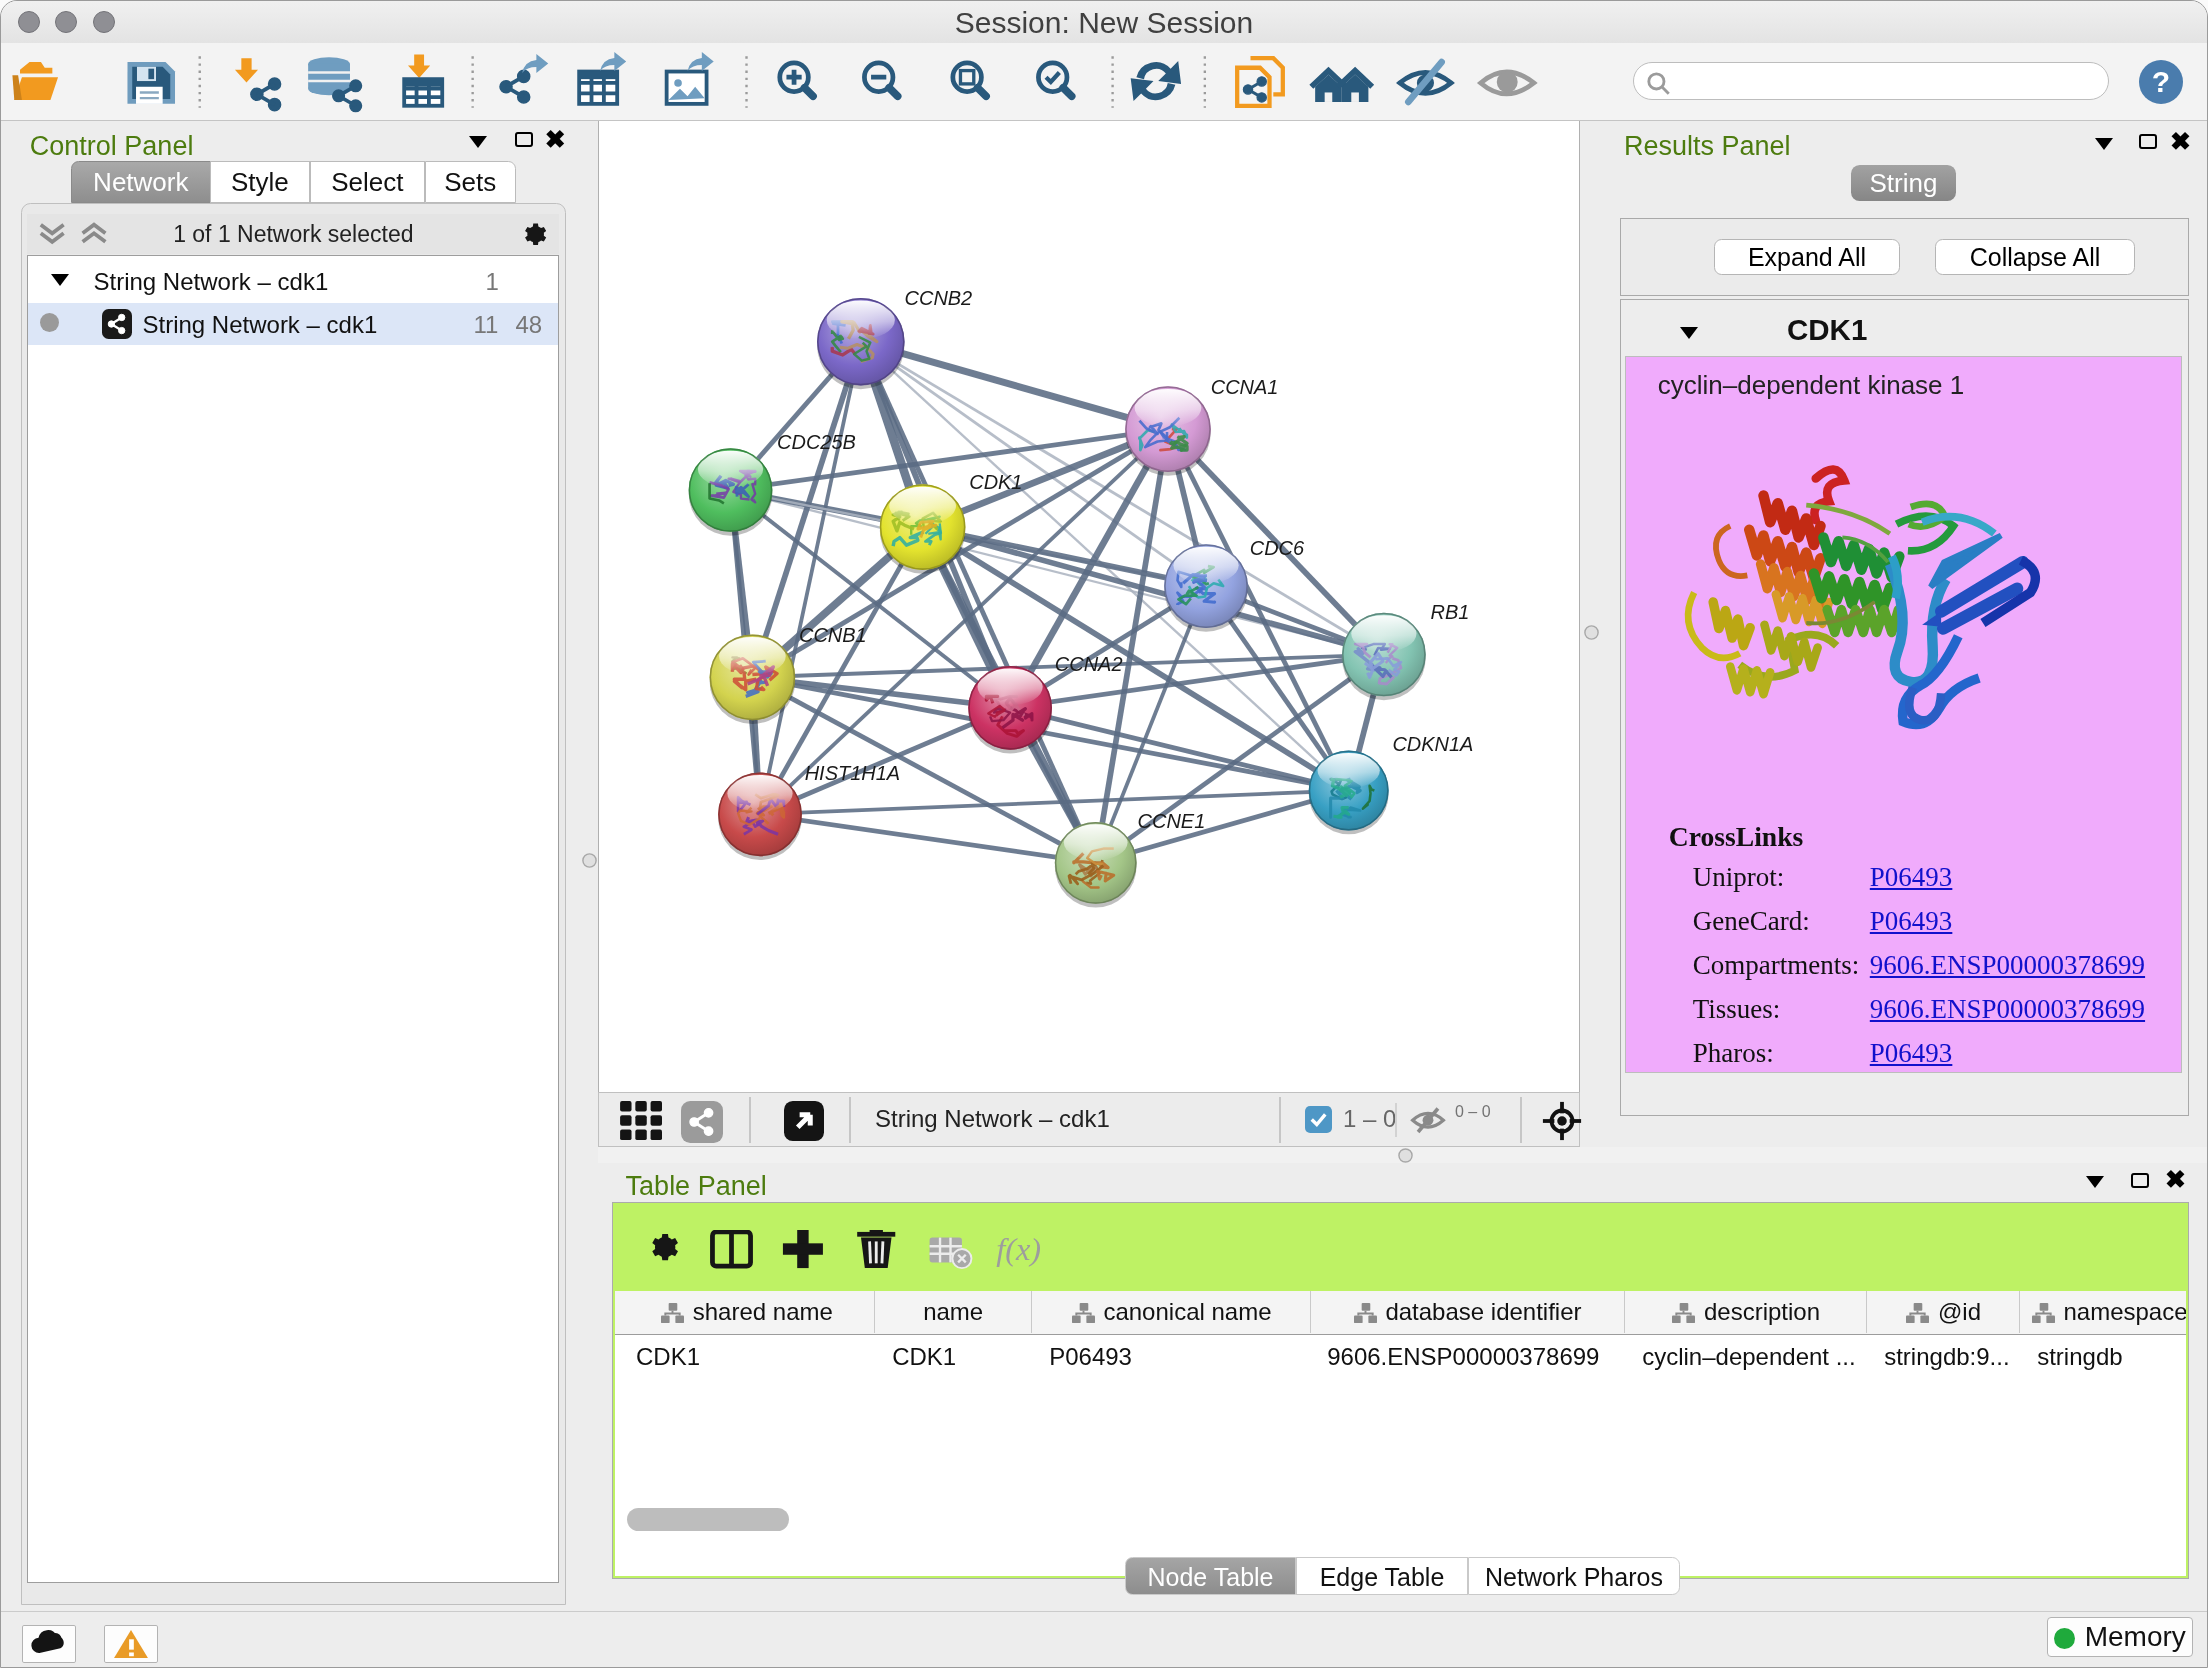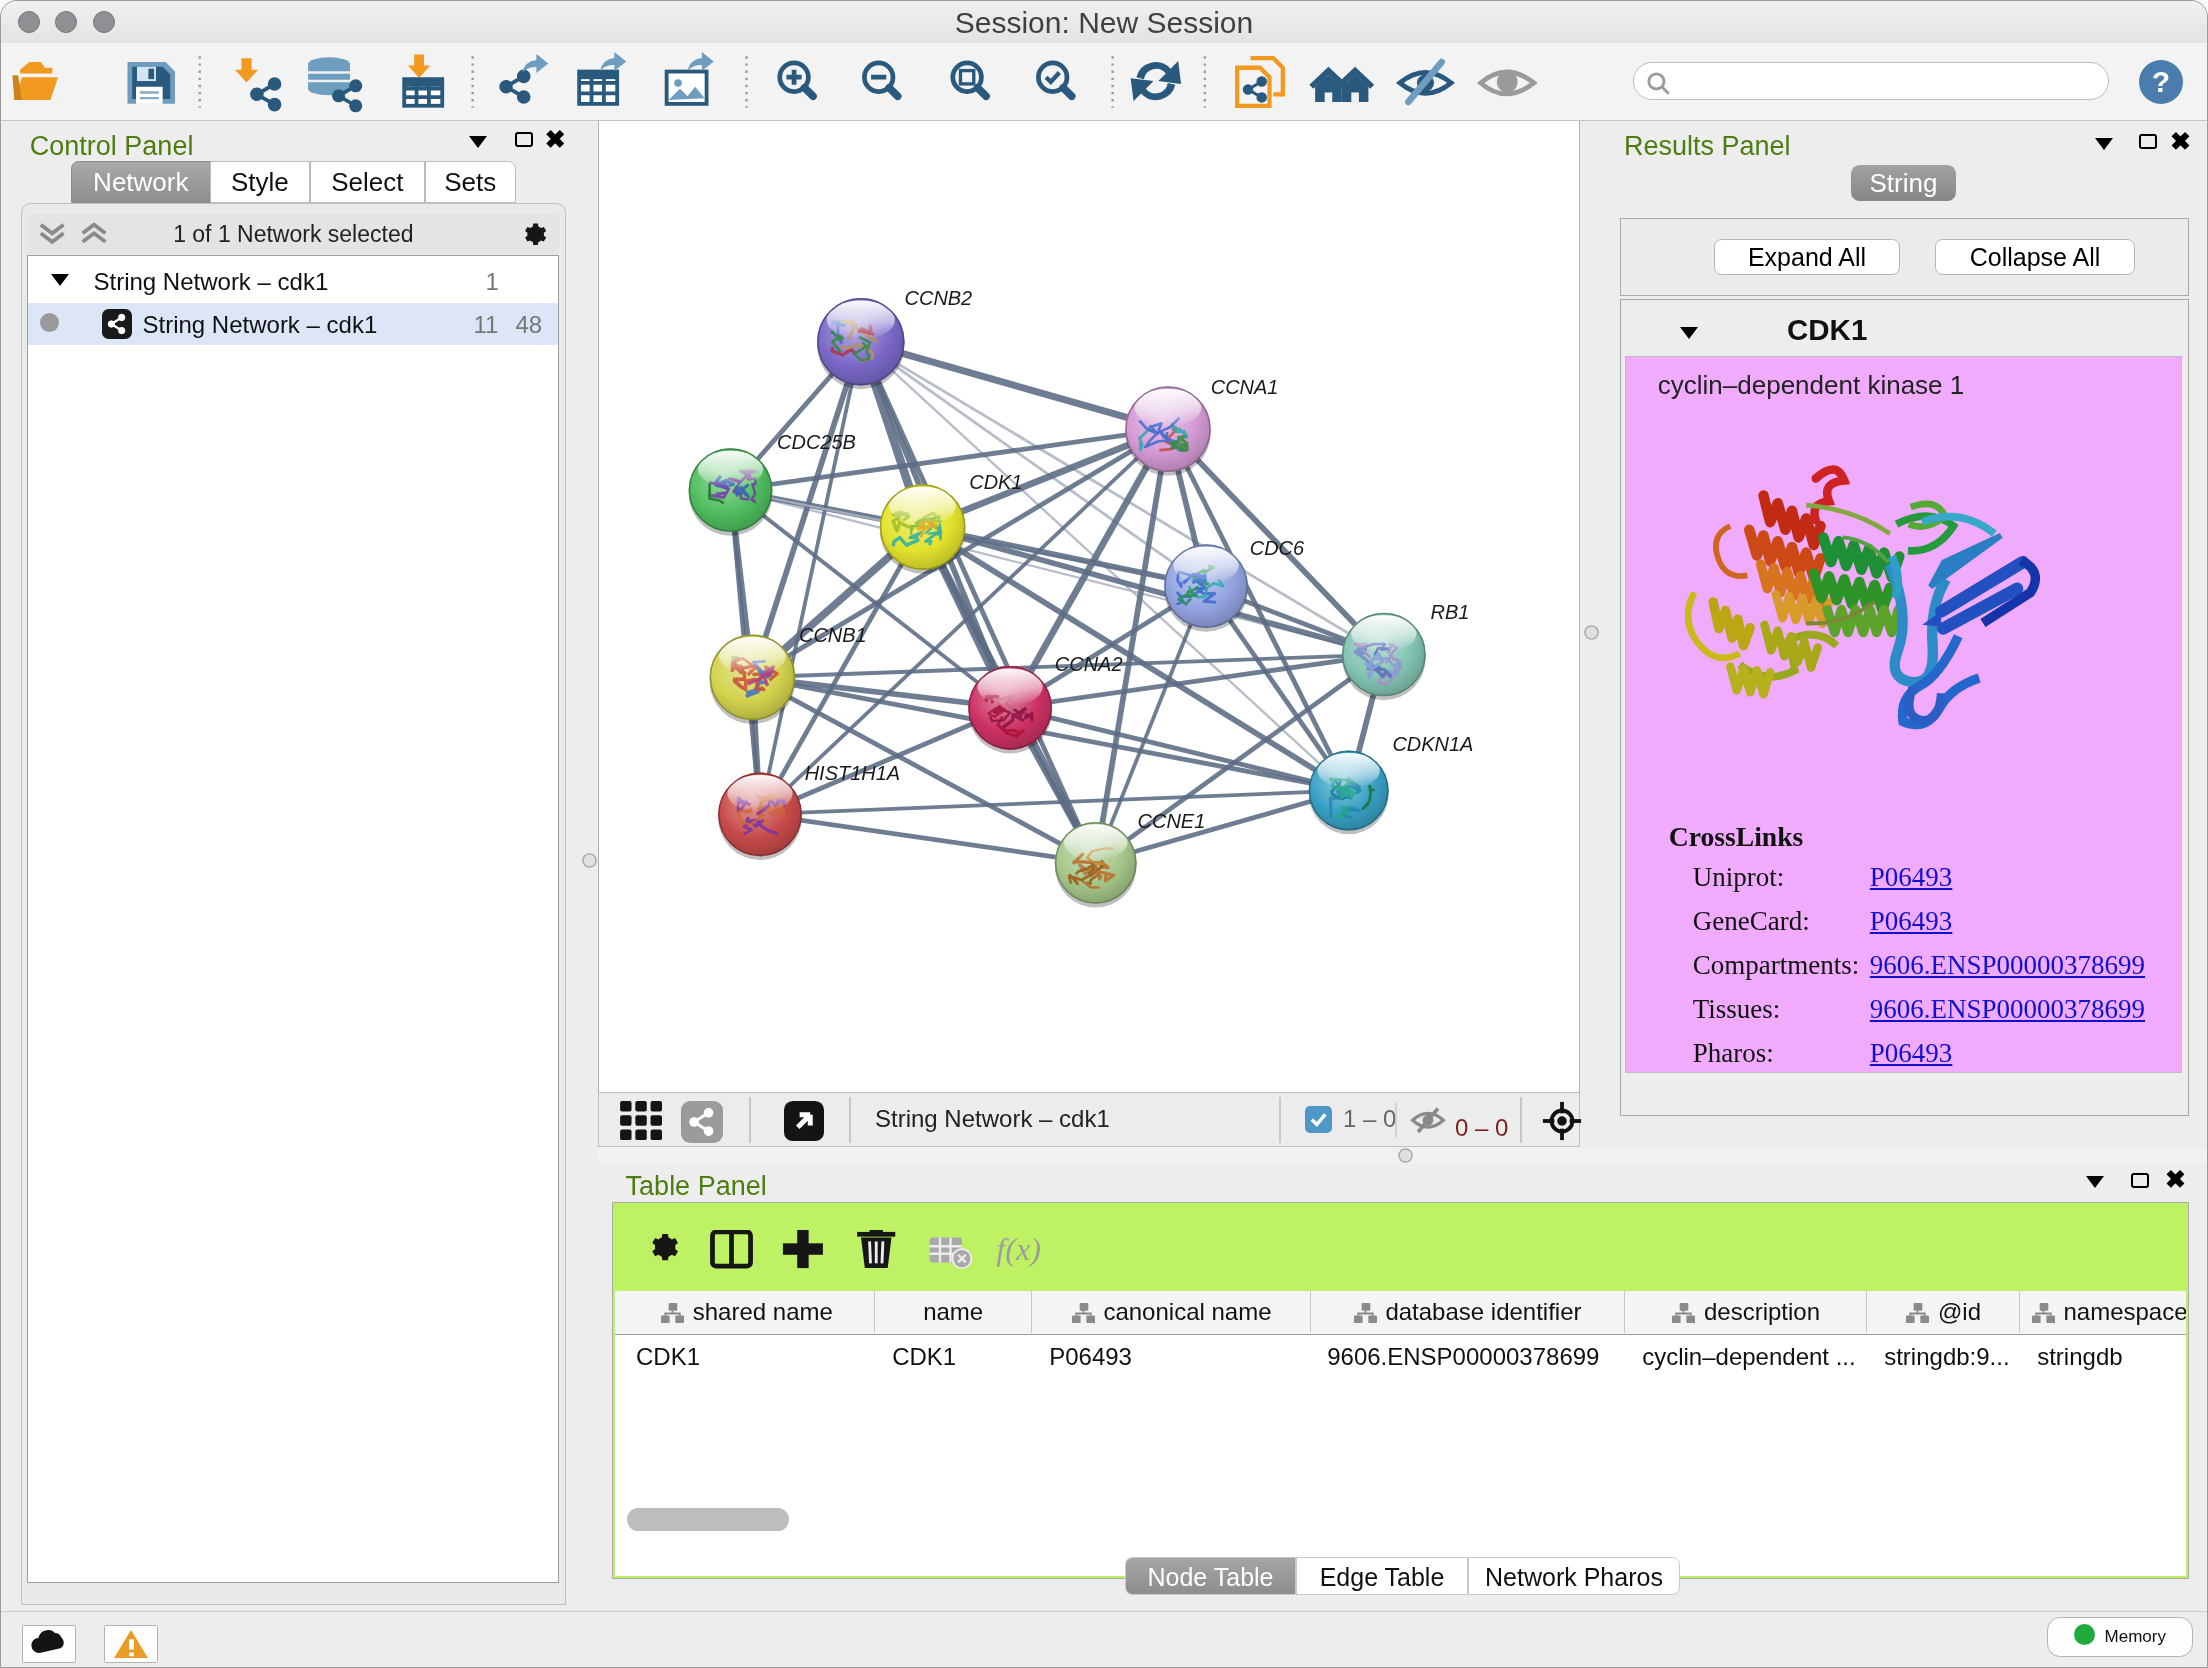--- a/index.html
+++ b/index.html
@@ -35,21 +35,21 @@
 #tbox { position:absolute; left:14.3px; top:39px; width:1577px; height:377px; background:#bef264; border:1.9px solid #ababab; }
 #ttable { position:absolute; left:1.9px; top:88px; right:1.9px; bottom:1.9px; background:#fff; overflow:hidden; }
 #thead { position:absolute; left:0; top:0; width:100%; height:44px; background:#f4f4f4; border-bottom:1.9px solid #9c9c9c; font-size:24px; color:#111; }
 .th { position:absolute; top:0; height:42px; line-height:42px; text-align:center; border-right:1.9px solid #c9c9c9; }
 .td { position:absolute; top:44px; height:42px; line-height:44px; text-align:left; padding-left:17px; font-size:24px; color:#111; }
 
 .btab { position:absolute; top:0; height:38px; line-height:38px; text-align:center; font-size:25px; background:#fff; border:1px solid #c9c9c9; color:#111; }
 
 #statusbar { position:absolute; left:0; top:1610px; width:100%; height:58px; background:#ededed; border-top:1.9px solid #cbcbcb; }
 .sbtn { position:absolute; top:13.3px; width:54px; height:38px; background:#fdfdfd; border:1.9px solid #b3b3b3; border-radius:1.9px; text-align:center; }
-#membtn { position:absolute; left:2046px; top:4.8px; width:146px; height:40px; background:#fdfdfd; border:1.9px solid #b3b3b3; border-radius:13px; font-size:17px; line-height:38px; text-align:center; color:#111; }
+#membtn { position:absolute; left:2046px; top:4.8px; width:146px; height:40px; background:#fdfdfd; border:1.9px solid #b3b3b3; border-radius:4px; font-size:28px; line-height:38px; text-align:center; color:#111; }
 a.lnk { color:#1111cc; text-decoration:underline; }
 .serif { font-family:"Liberation Serif", serif; }
 </style></head>
 <body>
 <div id="win">
   <div id="titlebar">
     <div class="dot" style="left:17px"></div>
       <div class="dot" style="left:54px"></div>
       <div class="dot" style="left:92px"></div>
     <div id="title">Session: New Session</div>
@@ -614,21 +614,21 @@
         <rect width="32" height="32" rx="6" fill="#4e97c6"></rect>
         <path d="M8 16 l6 6 10 -12" stroke="#fff" stroke-width="4" fill="none"></path>
       </svg>
     <div class="abs" style="left:744px;top:12.4px;font-size:24px;color:#666">1 – 0</div>
     <div class="abs" style="left:796px;top:9.5px;width:1.9px;height:34px;background:#d2d2d2"></div>
     <svg class="abs" style="left:810px;top:13.3px" width="38" height="28.5" viewBox="0 0 42 30">
         <path d="M4 15 q17 -15 34 0 q-17 15 -34 0z" fill="none" stroke="#8a8a8a" stroke-width="3.5"></path>
         <circle cx="21" cy="15" r="6" fill="#8a8a8a"></circle>
         <line x1="32" y1="2" x2="10" y2="28" stroke="#8a8a8a" stroke-width="4"></line>
       </svg>
-    <div class="abs" style="left:856px;top:21px;font-size:24px;color:#7f1d1d">0 – 0</div>
+    <div class="abs" style="left:856px;top:10px;font-size:16px;color:#737373">0 – 0</div>
     <div class="abs" style="left:921px;top:3.8px;width:1.9px;height:46px;background:#c6c6c6"></div>
     <svg class="abs" style="left:942px;top:6.7px" width="42" height="42" viewBox="0 0 44 44">
         <g stroke="#111" stroke-width="4" fill="none">
           <circle cx="22" cy="22" r="11"></circle>
           <line x1="22" y1="2" x2="22" y2="14"></line>
           <line x1="22" y1="30" x2="22" y2="42"></line>
           <line x1="2" y1="22" x2="14" y2="22"></line>
           <line x1="30" y1="22" x2="42" y2="22"></line>
         </g>
         <circle cx="22" cy="22" r="5" fill="#111"></circle>

